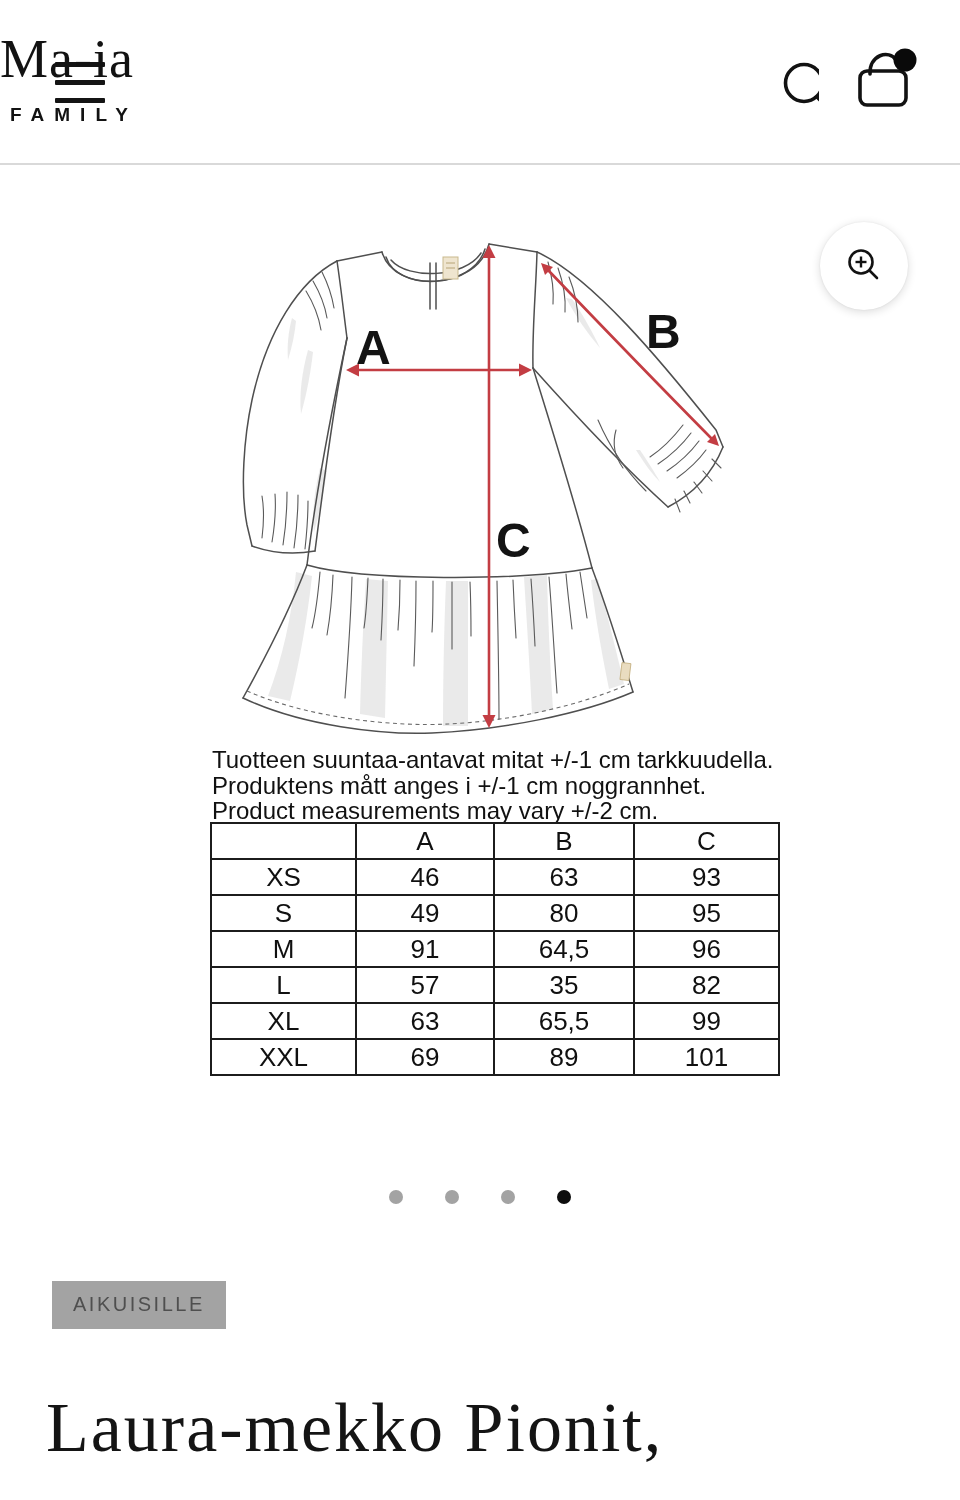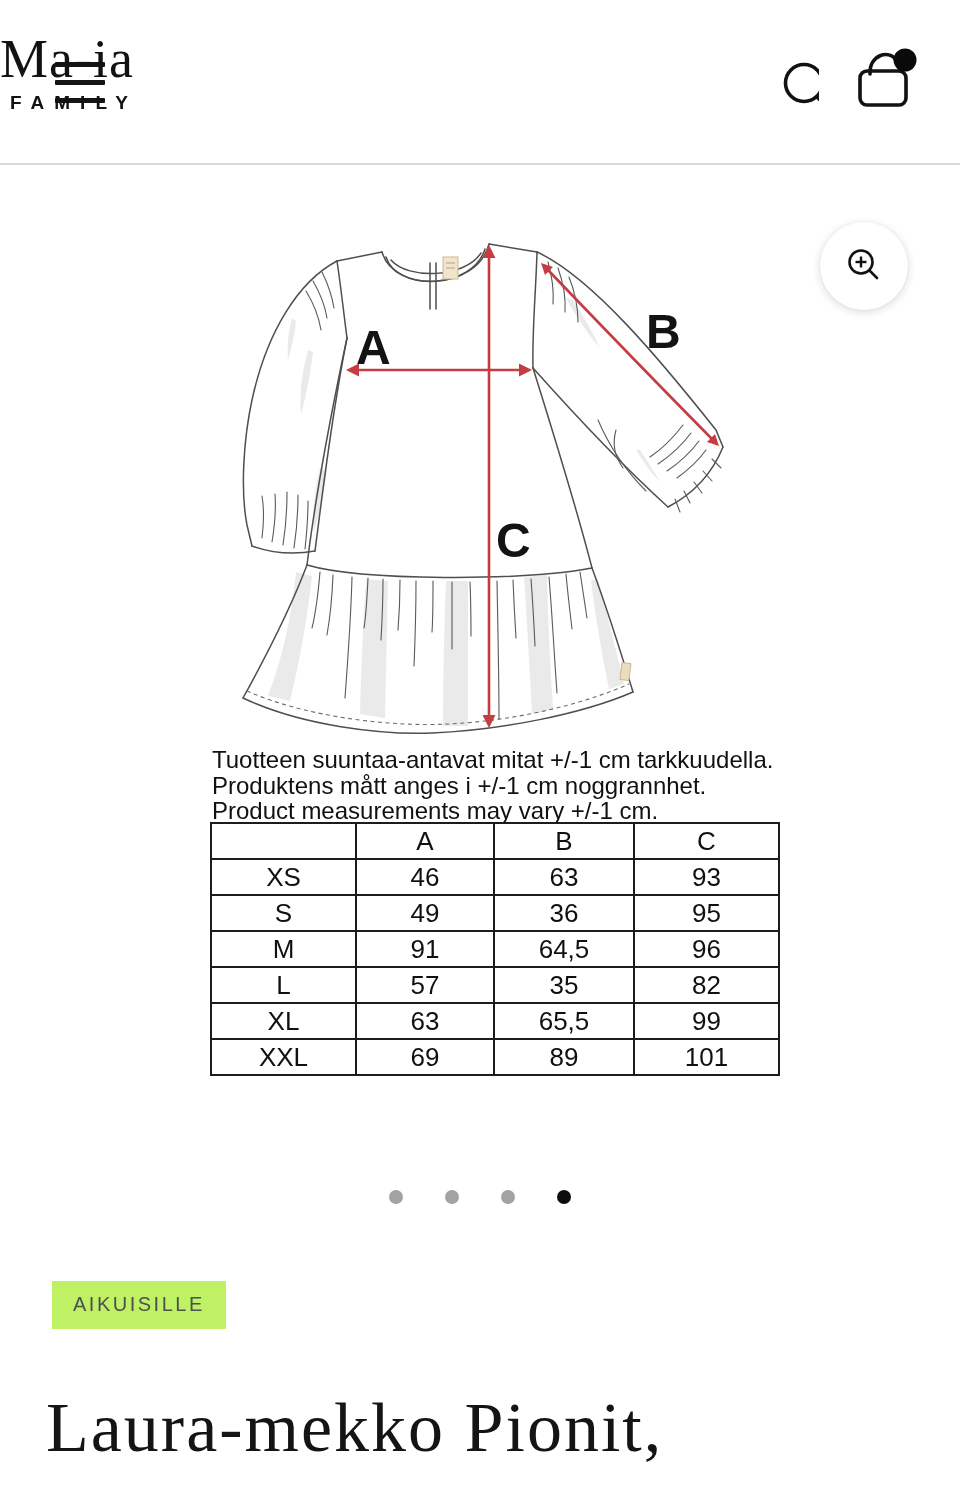--- a/index.html
+++ b/index.html
@@ -12,21 +12,21 @@
 
   
   .header { position:absolute; top:0; left:0; width:960px; height:163px; background:#fff; }
   .menu-btn { position:absolute; left:53px; top:56px; width:56px; height:52px;
     background:none; border:none; cursor:pointer; }
   .menu-btn span { position:absolute; left:2px; width:50px; height:4.5px; background:#141414; border-radius:1px; }
   .menu-btn span:nth-child(1){ top:6px; } .menu-btn span:nth-child(2){ top:24px; } .menu-btn span:nth-child(3){ top:42px; }
 
   .logo { position:absolute; left:0; top:30px; width:960px; text-align:left; text-decoration:none; color:#121212; cursor:pointer; }
   .logo-main { display:block; font-family:"Liberation Serif", serif; font-size:54px; line-height:58px; font-weight:400; letter-spacing:1px; }
-  .logo-sub  { display:block; margin-top:4px; font-size:19px; font-weight:700; letter-spacing:10px; padding-left:10px; }
+  .logo-sub  { display:block; margin-top:16px; font-size:19px; font-weight:700; letter-spacing:10px; padding-left:10px; }
 
   .icon-btn { position:absolute; background:none; border:none; cursor:pointer; }
   .search-btn { left:756px; top:46px; width:66px; height:66px; }
   .cart-btn   { left:846px; top:38px; width:76px; height:76px; }
 
   .header-divider { position:absolute; top:163px; left:0; width:960px; height:2px; background:#d9d9d9; }
 
   
   .figure { position:absolute; top:178px; left:0; width:960px; height:572px; background:#fff; }
   .figure svg { display:block; }
@@ -46,21 +46,21 @@
   .size-table td, .size-table th { border:2px solid #1c1c1c; text-align:center; vertical-align:middle;
     height:36px; padding:0; font-weight:400; }
 
   
   .dots { position:absolute; top:1190px; left:0; width:960px; display:flex; justify-content:center; gap:42px; }
   .dot { width:14px; height:14px; border-radius:50%; background:#a3a3a3; border:none; padding:0; cursor:pointer; }
   .dot.active { background:#0d0d0d; }
 
   
   .category-badge { position:absolute; left:52px; top:1281px; display:inline-block;
-    background:#bef264; color:#4f4f4f; font-size:20px; letter-spacing:2.5px;
+    background:#a3a3a3; color:#4f4f4f; font-size:20px; letter-spacing:2.5px;
     padding:12px 21px 13px 21px; cursor:pointer; }
   .product-title { position:absolute; left:46px; top:1390px; width:900px;
     font-family:"Liberation Serif", serif; font-size:70px; line-height:76px;
     font-weight:400; letter-spacing:2px; color:#141414; white-space:nowrap; }
 </style>
 </head>
 <body>
 
 <div class="page">
 
@@ -226,21 +226,21 @@
       <circle cx="16" cy="15" r="11.5" fill="none" stroke="#121212" stroke-width="2.6"></circle>
       <line x1="24.5" y1="23.5" x2="32" y2="31" stroke="#121212" stroke-width="2.6" stroke-linecap="round"></line>
       <line x1="10.5" y1="15" x2="21.5" y2="15" stroke="#121212" stroke-width="2.4"></line>
       <line x1="16" y1="9.5" x2="16" y2="20.5" stroke="#121212" stroke-width="2.4"></line>
     </svg>
   </button>
 
   <div class="notes">
     <div>Tuotteen suuntaa-antavat mitat +/-1 cm tarkkuudella.</div>
     <div>Produktens mått anges i +/-1 cm noggrannhet.</div>
-    <div>Product measurements may vary +/-1 cm.</div>
+    <div>Product measurements may vary +/-2 cm.</div>
   </div>
 
   <table class="size-table">
     <colgroup>
         <col style="width:145px">
         <col style="width:138px">
         <col style="width:140px">
         <col style="width:145px">
       </colgroup>
     <tbody>
@@ -252,21 +252,21 @@
     </tr>
     <tr>
       <td>XS</td>
       <td>46</td>
       <td>63</td>
       <td>93</td>
     </tr>
     <tr>
       <td>S</td>
       <td>49</td>
-      <td>36</td>
+      <td>80</td>
       <td>95</td>
     </tr>
     <tr>
       <td>M</td>
       <td>91</td>
       <td>64,5</td>
       <td>96</td>
     </tr>
     <tr>
       <td>L</td>

